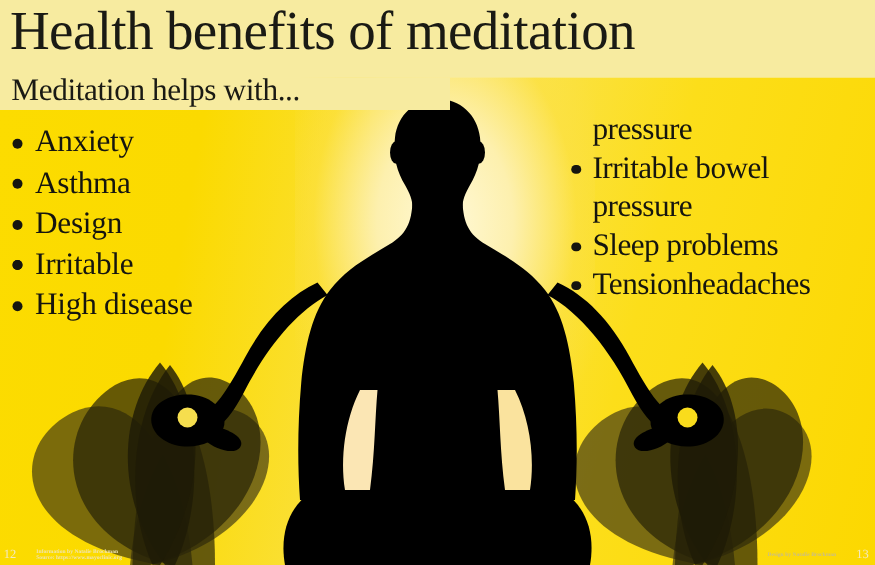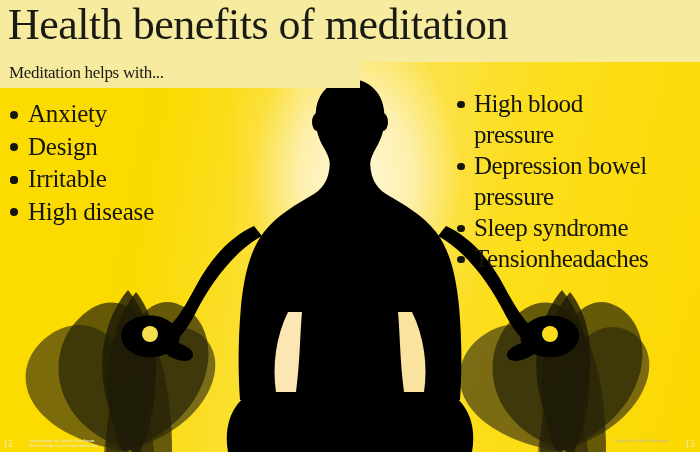--- a/index.html
+++ b/index.html
@@ -62,21 +62,21 @@
     left: 8px; top: -4px;
     font-size: 44px;
     line-height: 58px;
     color: #1A1A14;
     letter-spacing: -0.5px;
     white-space: nowrap;
   }
   .subtitle {
     position: absolute;
     left: 9px; top: 57px;
-    font-size: 17px;
+    font-size: 25px;
     line-height: 32px;
     color: #1A1A14;
     letter-spacing: -0.3px;
     white-space: nowrap;
   }
 
   ul.blist {
     position: absolute;
     margin: 0;
     padding: 0;
@@ -112,20 +112,21 @@
     letter-spacing: -0.45px;
   }
   #list-right li { padding-left: 18px; }
   #list-right li .bullet { left: 1px; width: 7.5px; height: 7.5px; }
 
   
   .footer-block {
     position: absolute;
     bottom: 3px;
     display: flex;
+    align-items: center;
     gap: 16px;
   }
   #footer-left { left: 3px; }
   #footer-right { right: 5px; }
   .pagenum {
     font-size: 10px;
     color: #F3E9C0;
     line-height: 11px;
   }
   .credit {
@@ -255,55 +256,55 @@
   <div class="title">Health benefits of meditation</div>
   <div class="subtitle">Meditation helps with...</div>
 
   <ul class="blist" id="list-left">
     <li>
       <span class="bullet"></span>
       <span class="txt">Anxiety</span>
     </li>
     <li>
       <span class="bullet"></span>
+      <span class="txt">Asthma</span>
+    </li>
+    <li>
+      <span class="bullet"></span>
       <span class="txt">Design</span>
     </li>
     <li>
       <span class="bullet"></span>
     </li>
     <li>
       <span class="bullet"></span>
       <span class="txt">Irritable</span>
     </li>
     <li>
       <span class="bullet"></span>
       <span class="txt">High disease</span>
     </li>
   </ul>
 
   <ul class="blist" id="list-right">
-    <li>
-      <span class="bullet"></span>
-      <span class="txt">High blood</span>
-    </li>
     <li class="cont">
       
       <span class="txt">pressure</span>
     </li>
     <li>
       <span class="bullet"></span>
-      <span class="txt">Depression bowel</span>
+      <span class="txt">Irritable bowel</span>
     </li>
     <li class="cont">
       
       <span class="txt">pressure</span>
     </li>
     <li>
       <span class="bullet"></span>
-      <span class="txt">Sleep syndrome</span>
+      <span class="txt">Sleep problems</span>
     </li>
     <li>
       <span class="bullet"></span>
       <span class="txt">Tensionheadaches</span>
     </li>
   </ul>
 
   <div class="footer-block" id="footer-left">
     <span class="pagenum">12</span>
     <span>

